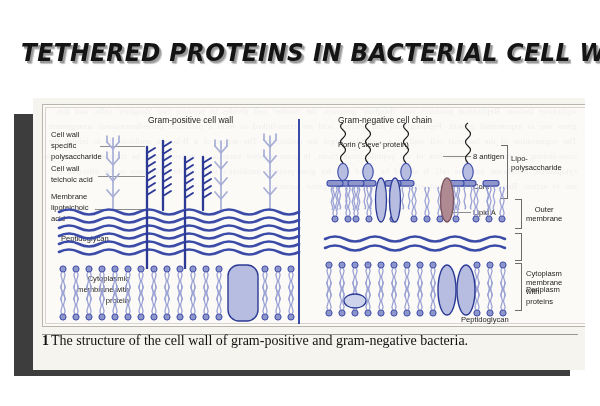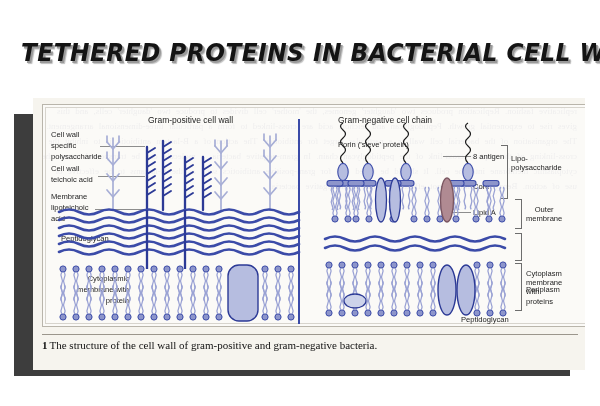--- a/index.html
+++ b/index.html
@@ -141,23 +141,23 @@
   .leader-r{position:absolute;background:#8d8d8d;height:1px;}
   #leader-oant{left:400px;top:51px;width:28px;}
   #leader-core{left:398px;top:81px;width:30px;transform:rotate(-9deg);transform-origin:left center;}
   #leader-lipida{left:404px;top:107px;width:24px;}
 
   
   #caption-rule{
     position:absolute;left:9px;top:236px;width:536px;height:1px;background:#9b968c;
   }
   #figure-caption{
-    position:absolute;left:9px;top:241px;
+    position:absolute;left:9px;top:235px;
     font-family:"Liberation Serif", serif;
-    font-size:11px;
+    font-size:14px;
     color:#111;
     white-space:nowrap;
   }
   #caption-marker{font-weight:bold;margin-right:2px;}
 
   
   #diagram-svg{position:absolute;left:0;top:0;}
 </style>
 </head>
 <body>

